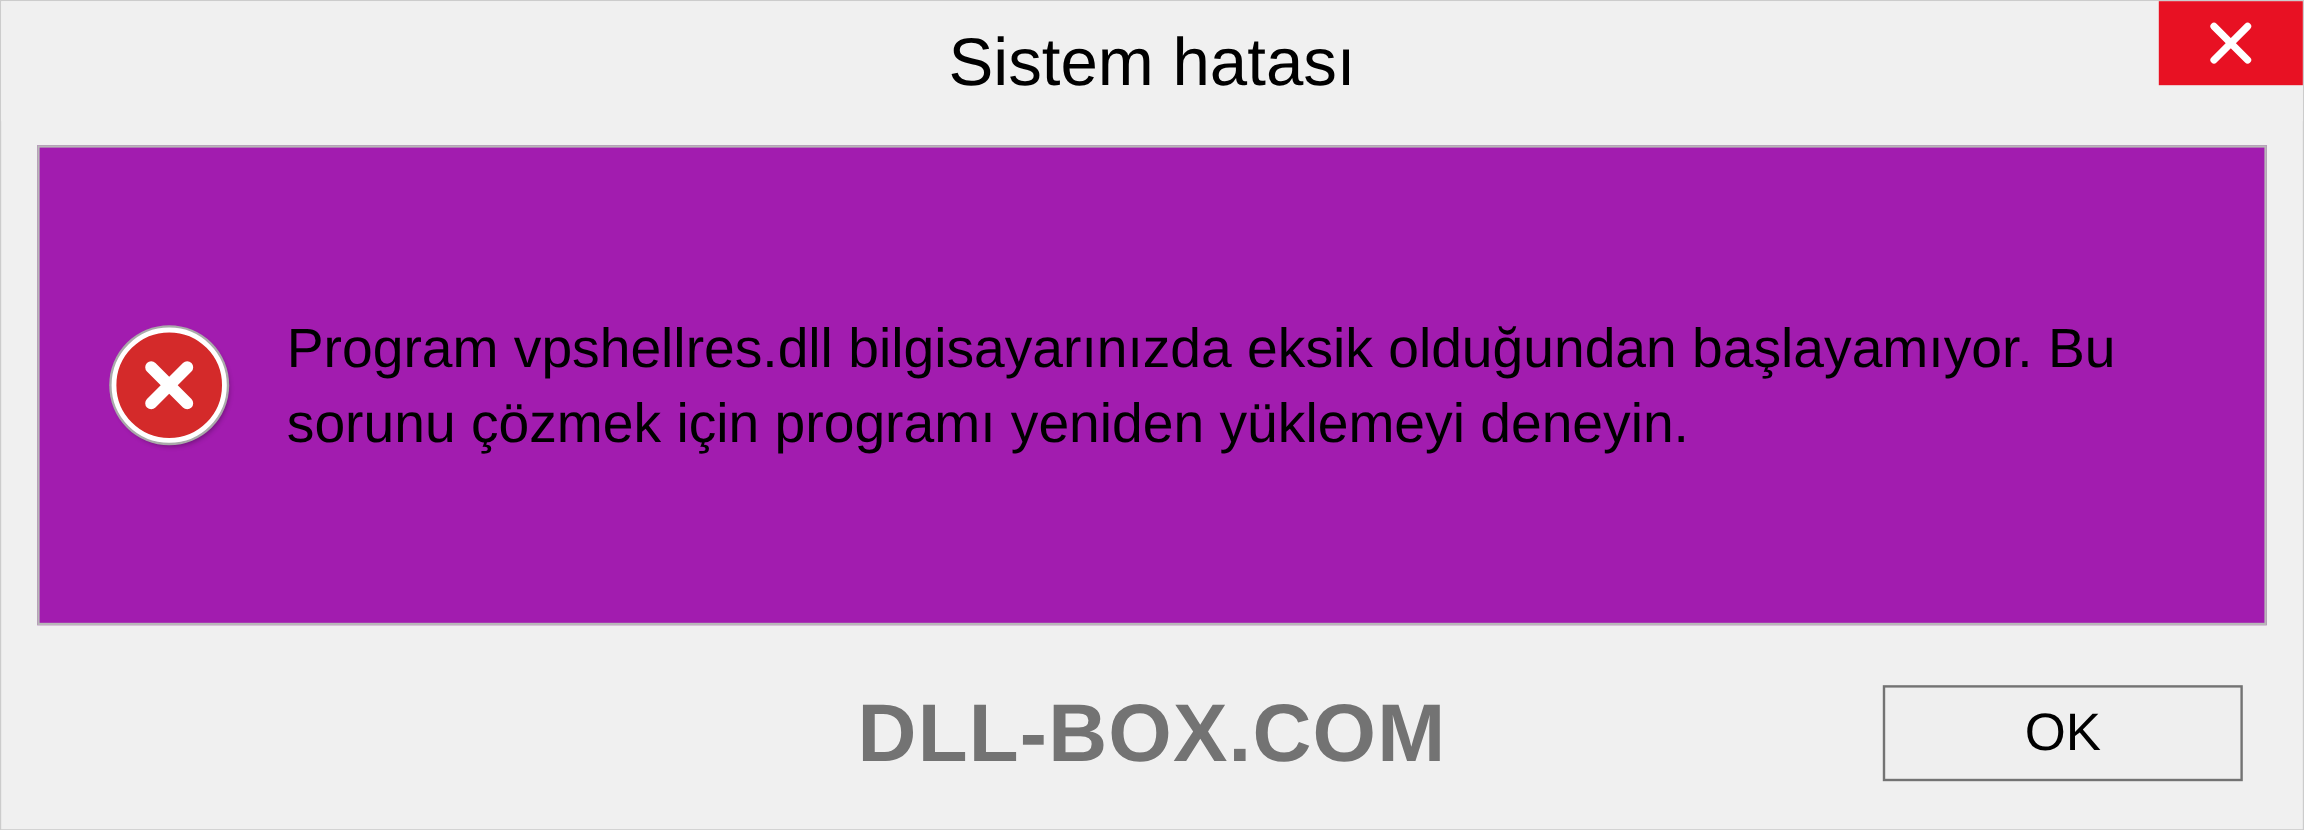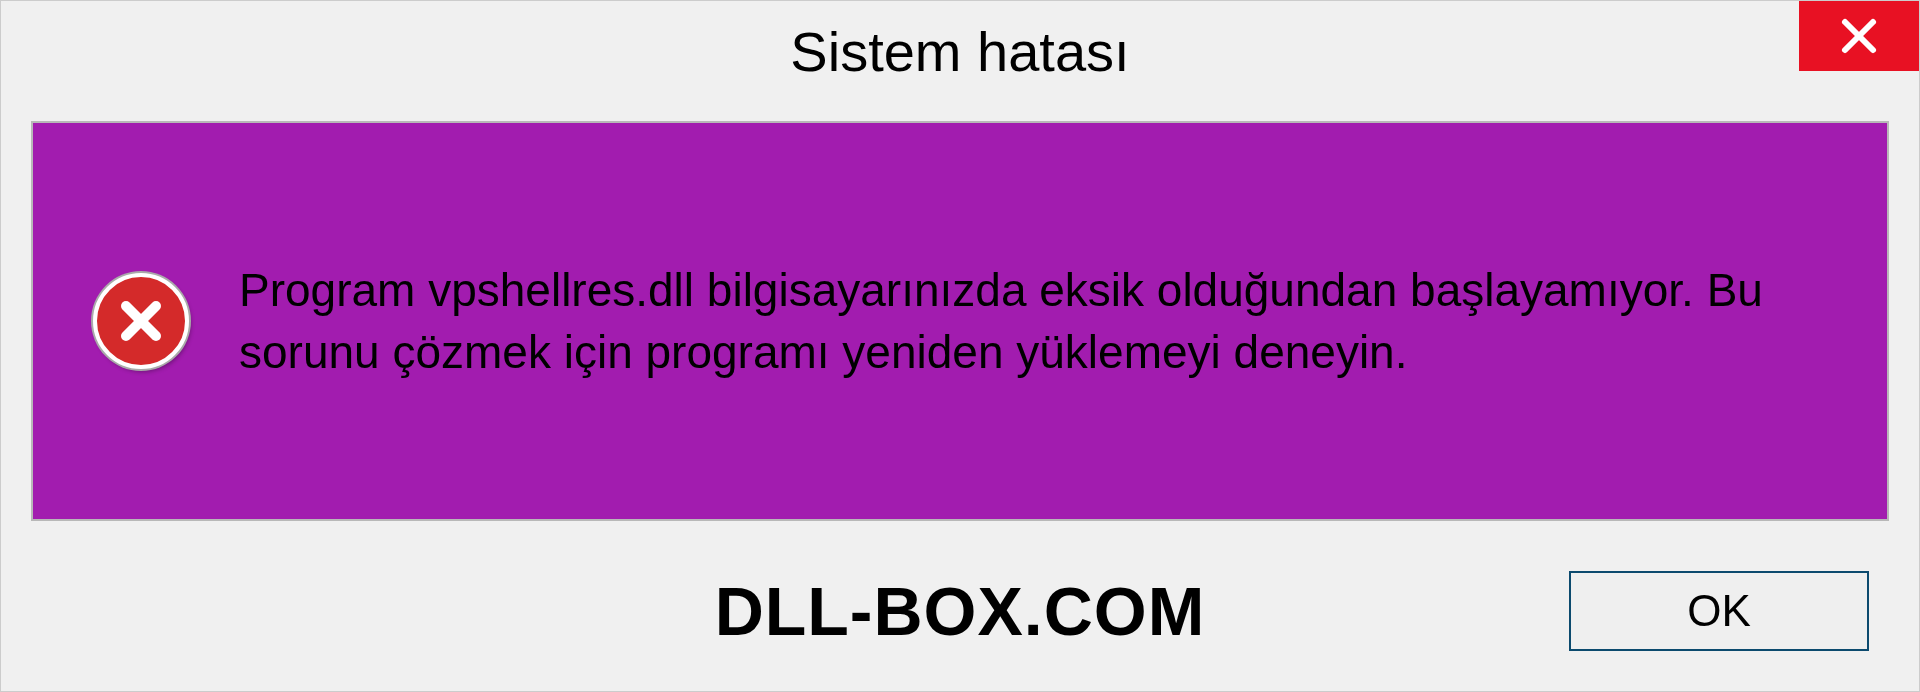--- a/index.html
+++ b/index.html
@@ -95,29 +95,29 @@
       justify-content: flex-end;
       padding: 0 50px 10px 50px;
       position: relative;
     }
     .watermark {
       position: absolute;
       left: 50%;
       transform: translateX(-50%);
       font-size: 68px;
       font-weight: 800;
-      color: #000000;
+      color: #737373;
       letter-spacing: 1px;
       font-family: Arial, sans-serif;
     }
     .ok-btn {
       width: 300px;
       height: 80px;
       background: #efefef;
-      border: 2px solid #0c4a6e;
+      border: 2px solid #737373;
       font-size: 44px;
       color: #000;
       display: flex;
       align-items: center;
       justify-content: center;
       cursor: pointer;
     }
   </style>
 </head>
 <body>

